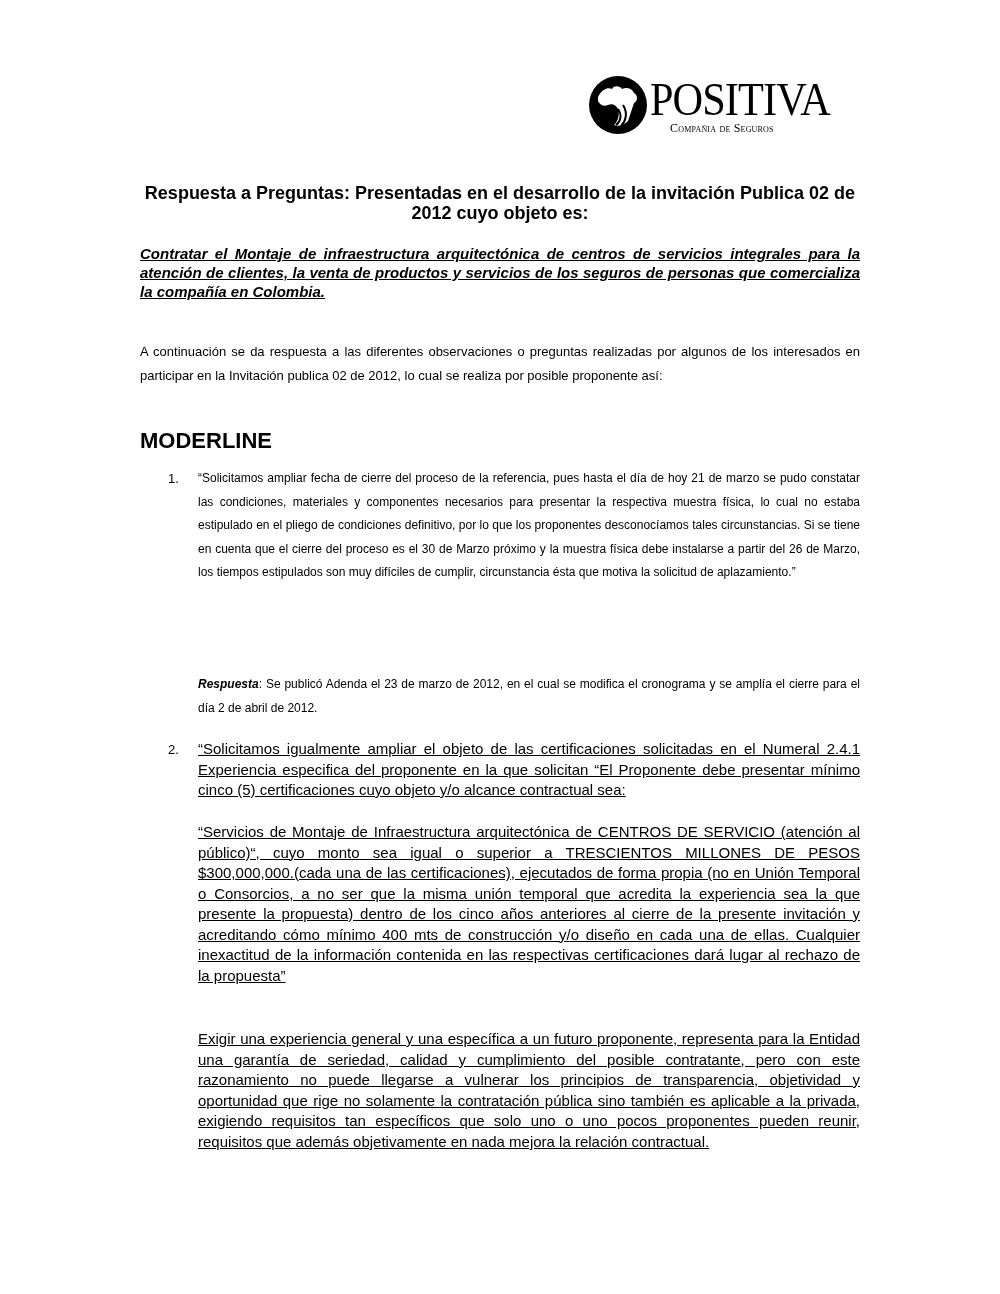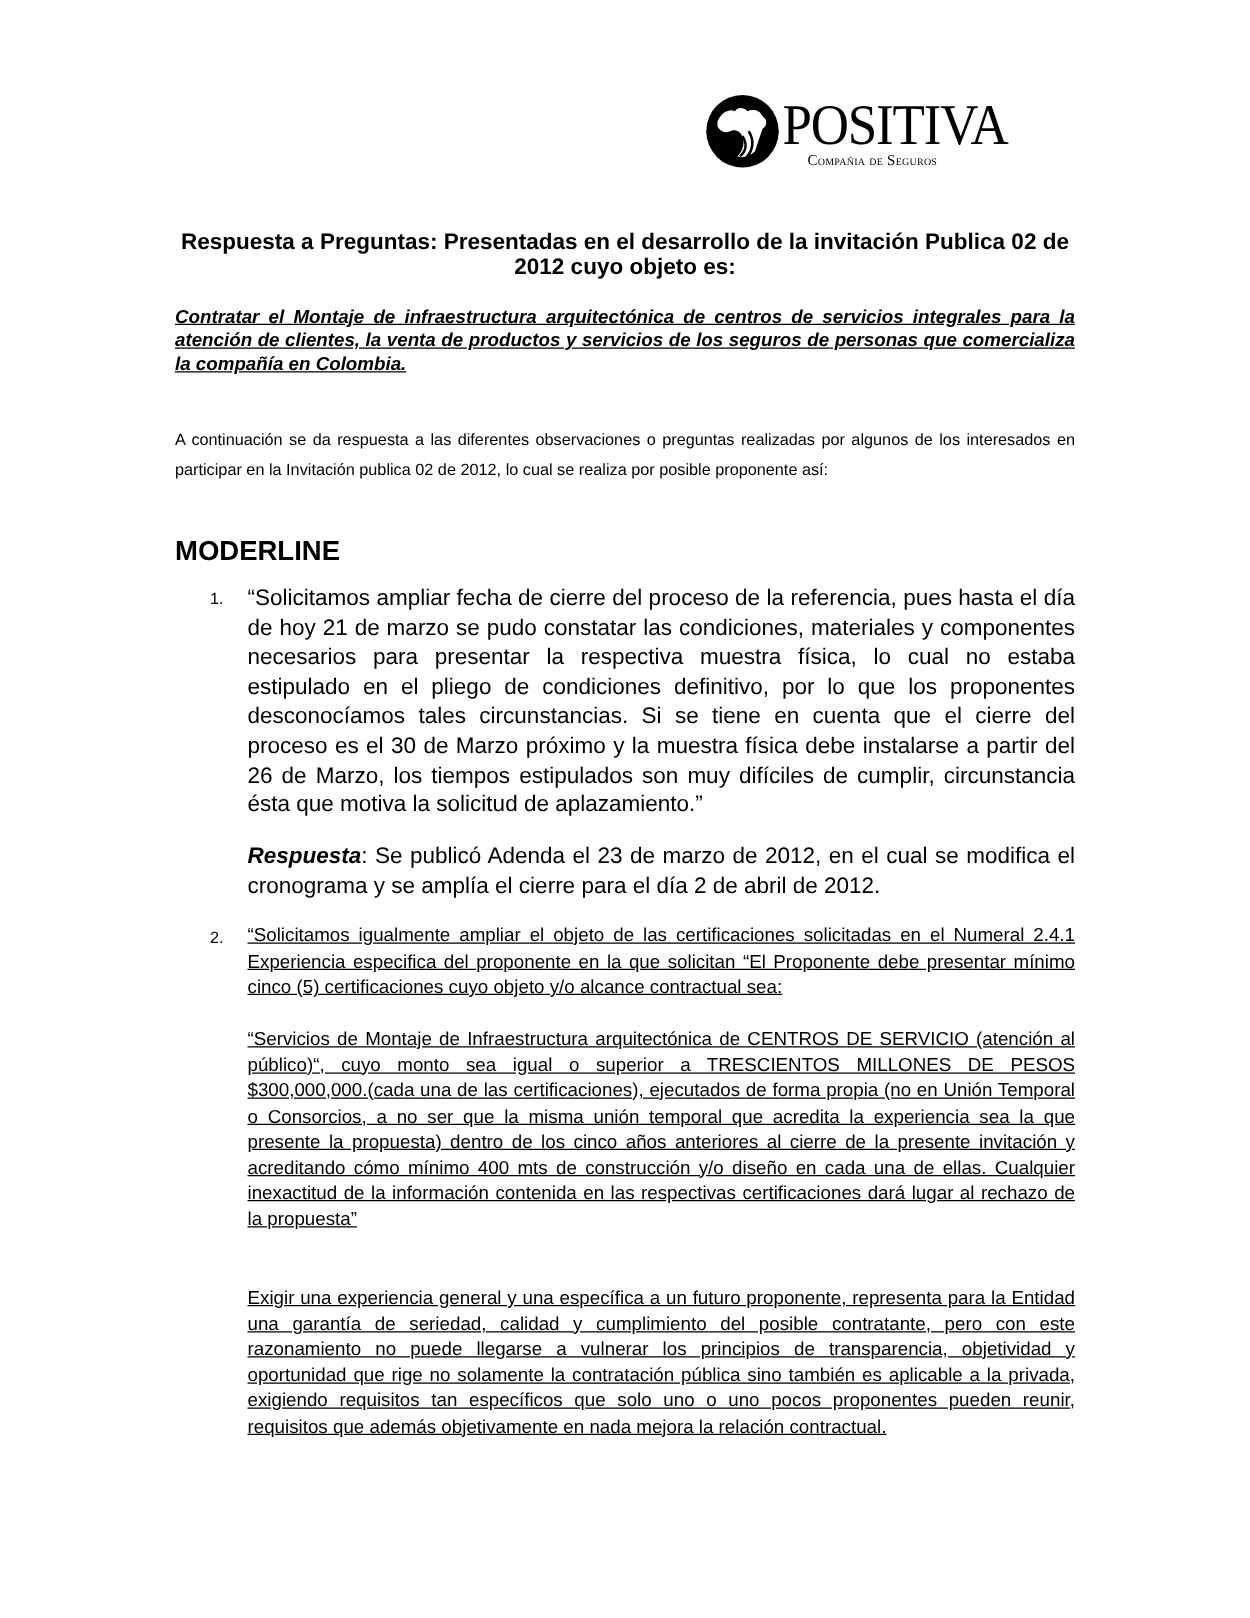--- a/index.html
+++ b/index.html
@@ -1,26 +1,26 @@
 <!DOCTYPE html>
 <html><head>
 <meta charset="utf-8">
 <style>
   html, body { margin: 0; padding: 0; background: #ffffff; }
   body { width: 1000px; height: 1294px; position: relative; overflow: hidden; color: #000; font-family: "Liberation Sans", sans-serif; }
-  .logo { position: absolute; left: 564px; top: 75px; width: 245px; height: 62px; }
+  .logo { position: absolute; left: 588px; top: 75px; width: 245px; height: 62px; }
   .logo-mark { position: absolute; left: 0; top: 0; width: 60px; height: 60px; }
   .logo-word { position: absolute; left: 62px; top: 2px; font-family: "Liberation Serif", serif; font-size: 46px; letter-spacing: -1px; line-height: 46px; transform: scaleX(0.92); transform-origin: left top; }
   .logo-sub { position: absolute; left: 82px; top: 46px; font-family: "Liberation Serif", serif; font-size: 12px; line-height: 14px; letter-spacing: 0.2px; font-variant: small-caps; }
   .title { position: absolute; left: 140px; top: 183px; width: 720px; text-align: center; font-weight: bold; font-size: 18px; line-height: 20px; }
   .objeto { position: absolute; left: 140px; top: 244px; width: 720px; font-weight: bold; font-style: italic; font-size: 15px; line-height: 19px; text-align: justify; text-align-last: left; text-decoration: underline; }
   .intro { position: absolute; left: 140px; top: 340px; width: 720px; font-size: 13px; line-height: 24px; text-align: justify; text-align-last: left; }
   .company { position: absolute; left: 140px; top: 428px; font-weight: bold; font-size: 22px; }
   .item-num { position: absolute; left: 168px; font-size: 13px; }
-  .item-text { position: absolute; left: 198px; width: 662px; font-size: 18px; line-height: 23.6px; text-align: justify; text-align-last: left; }
+  .item-text { position: absolute; left: 198px; width: 662px; font-size: 12px; line-height: 23.6px; text-align: justify; text-align-last: left; }
   .item-text2 { position: absolute; left: 198px; width: 662px; font-size: 15px; line-height: 20.5px; text-align: justify; text-align-last: left; text-decoration: underline; }
   .resp-label { font-weight: bold; font-style: italic; }
 </style>
 </head>
 <body>
 
 <div class="logo">
   <svg class="logo-mark" viewBox="0 0 60 60">
     <circle cx="30" cy="30" r="29" fill="#000"></circle>
     <path d="M10 22 C14 14, 20 12, 24 14 C26 10, 32 11, 34 14 C38 12, 44 13, 46 18 C50 20, 50 26, 46 28 C44 34, 42 40, 40 46 C36 50, 30 52, 26 50 C30 46, 32 40, 30 34 C28 30, 24 28, 20 30 C16 32, 12 30, 10 26 Z" fill="#fff"></path>

